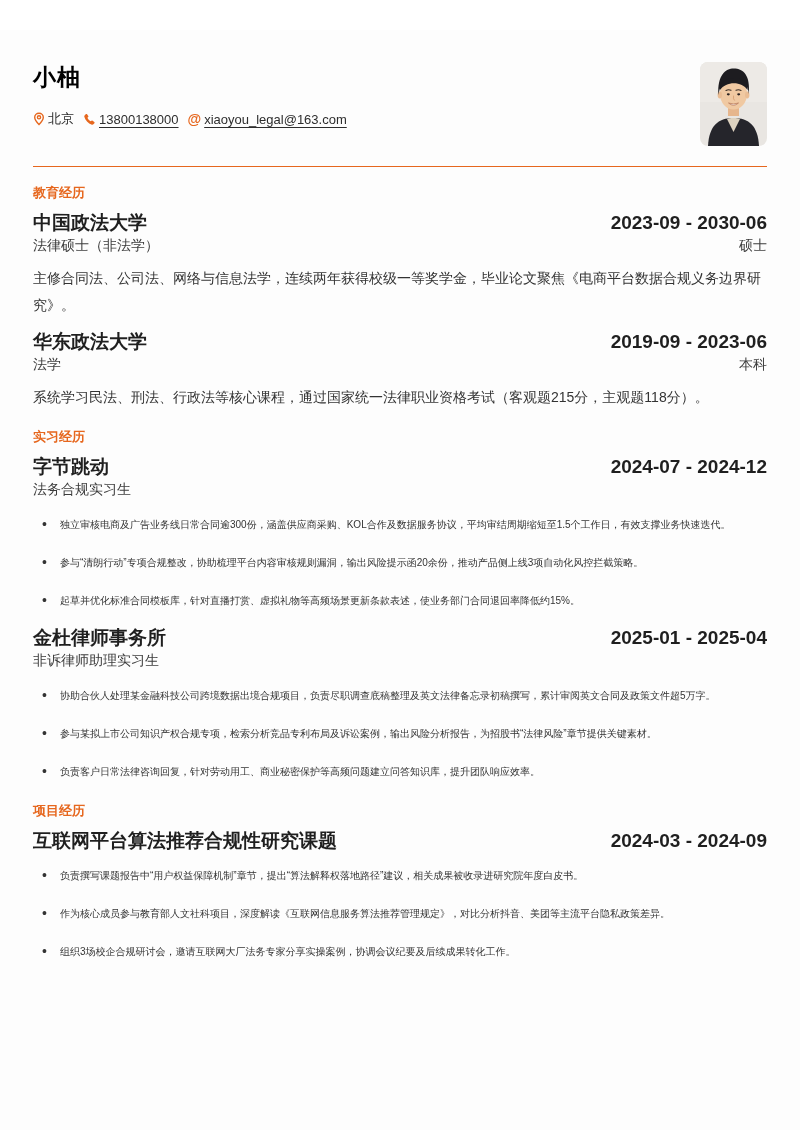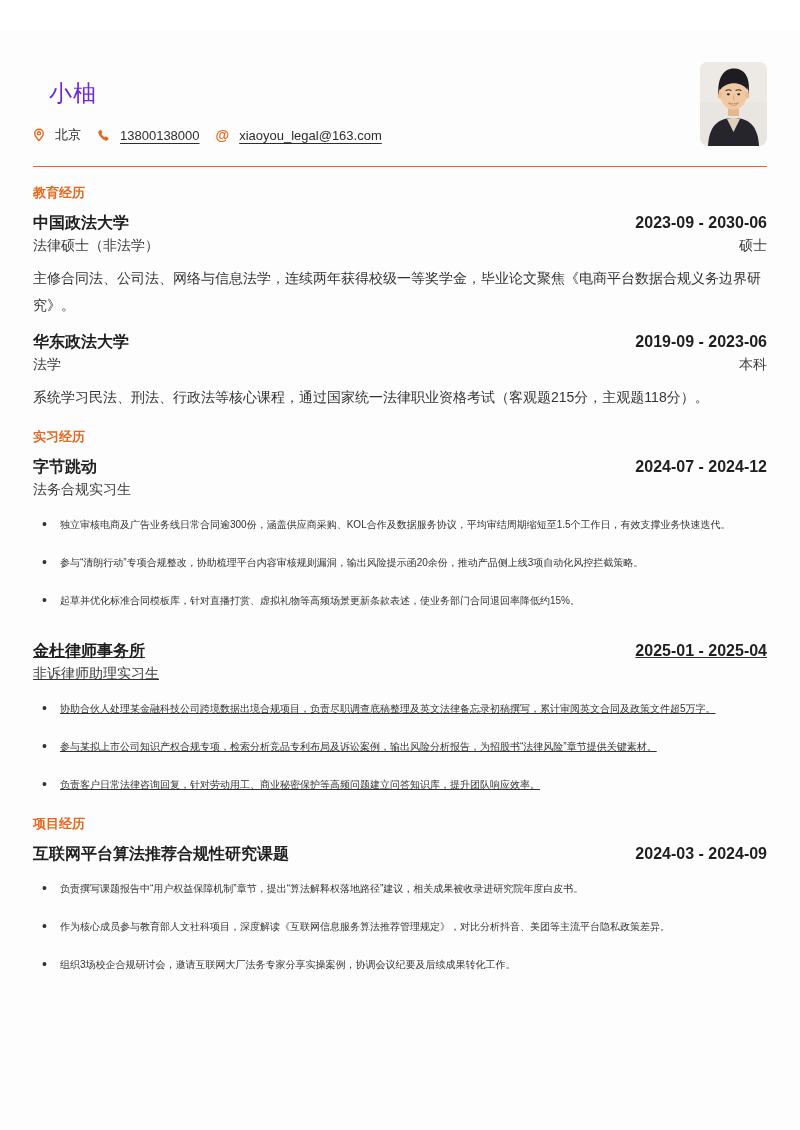--- a/index.html
+++ b/index.html
@@ -17,25 +17,25 @@
     background: #fdfdfd;
     height: 1100px;
     padding: 30px 33px 0 33px;
     overflow: hidden;
   }
 
   
   .header { display: flex; justify-content: space-between; align-items: flex-start; }
   .header-left { padding-top: 2px; }
   .name {
-    font-size: 23px; font-weight: normal; color: #6d28d9;
-    margin: 16px; letter-spacing: 1px;
+    font-size: 23px; font-weight: bold; color: #000000;
+    margin: 0; letter-spacing: 1px;
   }
   .contact {
-    display: flex; align-items: center; gap: 10px;
+    display: flex; align-items: center; gap: 3px;
     margin-top: 17px; font-size: 13px; color: #2d2d2d;
   }
   .contact .icn { color: var(--accent); display: inline-flex; align-items: center; }
   .contact .icn svg { display: block; }
   .at-glyph { font-size: 14px; font-weight: bold; color: var(--accent); line-height: 1; }
   .link { text-decoration: underline; text-underline-offset: 3px; color: #2d2d2d; cursor: pointer; }
   .gap-lg { margin-left: 6px; }
 
   .photo {
     width: 67px; height: 84px; border-radius: 8px;
@@ -49,21 +49,21 @@
   }
 
   
   .section-title {
     color: var(--accent); font-size: 13px; font-weight: bold;
     margin-top: 16px; line-height: 20px;
   }
   .entry { margin-top: 4px; }
   .entry-head {
     display: flex; justify-content: space-between; align-items: baseline;
-    margin-top: 9px; font-size: 16px; font-weight: bold; color: #1f1f1f;
+    margin-top: 9px; font-size: 19px; font-weight: bold; color: #1f1f1f;
     line-height: 21px;
   }
   .entry-sub {
     display: flex; justify-content: space-between; align-items: baseline;
     margin-top: 2px; font-size: 14px; color: #3c3c3c; line-height: 21px;
   }
   .desc {
     font-size: 14px; line-height: 27px; color: #333;
     margin: 9px 0 0 0;
   }
@@ -178,21 +178,21 @@
       <div class="entry-sub">
         <span>法务合规实习生</span>
       </div>
       <ul class="bullets">
         <li>独立审核电商及广告业务线日常合同逾300份，涵盖供应商采购、KOL合作及数据服务协议，平均审结周期缩短至1.5个工作日，有效支撑业务快速迭代。</li>
         <li>参与“清朗行动”专项合规整改，协助梳理平台内容审核规则漏洞，输出风险提示函20余份，推动产品侧上线3项自动化风控拦截策略。</li>
         <li>起草并优化标准合同模板库，针对直播打赏、虚拟礼物等高频场景更新条款表述，使业务部门合同退回率降低约15%。</li>
       </ul>
     </div>
 
-    <div class="entry" style="margin-top:26px;text-decoration:underline;">
+    <div class="entry" style="margin-top:13px;">
       <div class="entry-head">
         <span>金杜律师事务所</span>
         <span>2025-01 - 2025-04</span>
       </div>
       <div class="entry-sub">
         <span>非诉律师助理实习生</span>
       </div>
       <ul class="bullets">
         <li>协助合伙人处理某金融科技公司跨境数据出境合规项目，负责尽职调查底稿整理及英文法律备忘录初稿撰写，累计审阅英文合同及政策文件超5万字。</li>
         <li>参与某拟上市公司知识产权合规专项，检索分析竞品专利布局及诉讼案例，输出风险分析报告，为招股书“法律风险”章节提供关键素材。</li>

